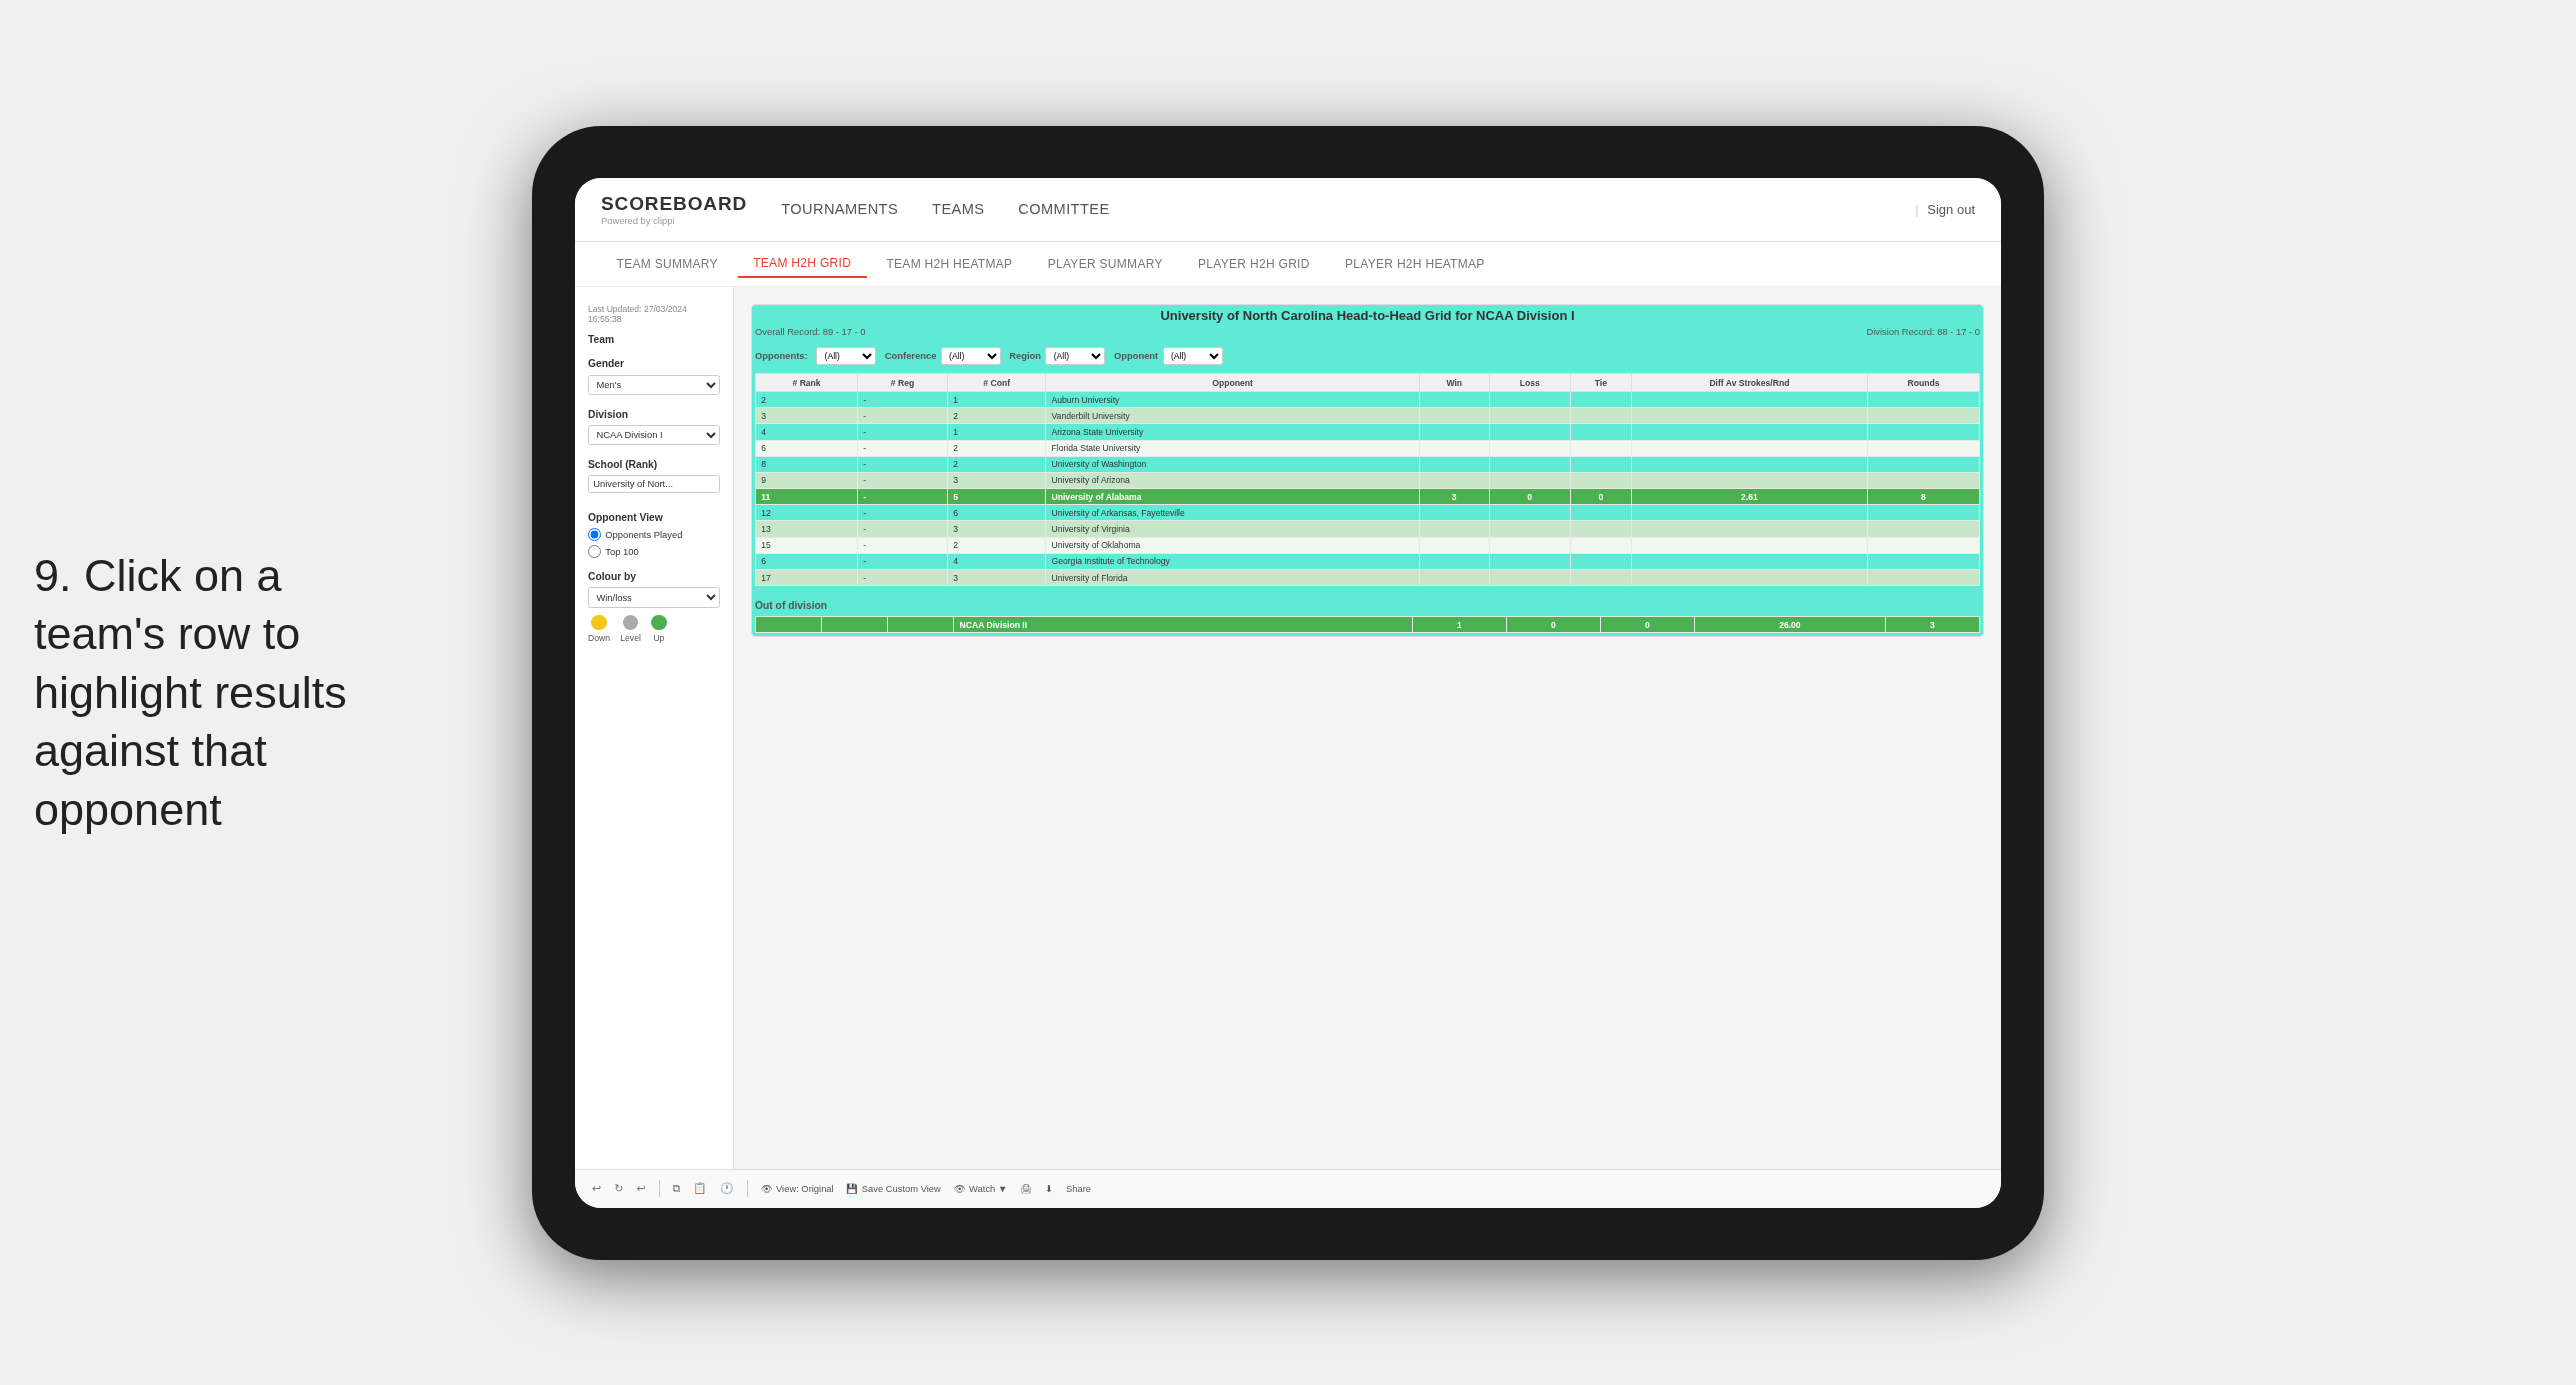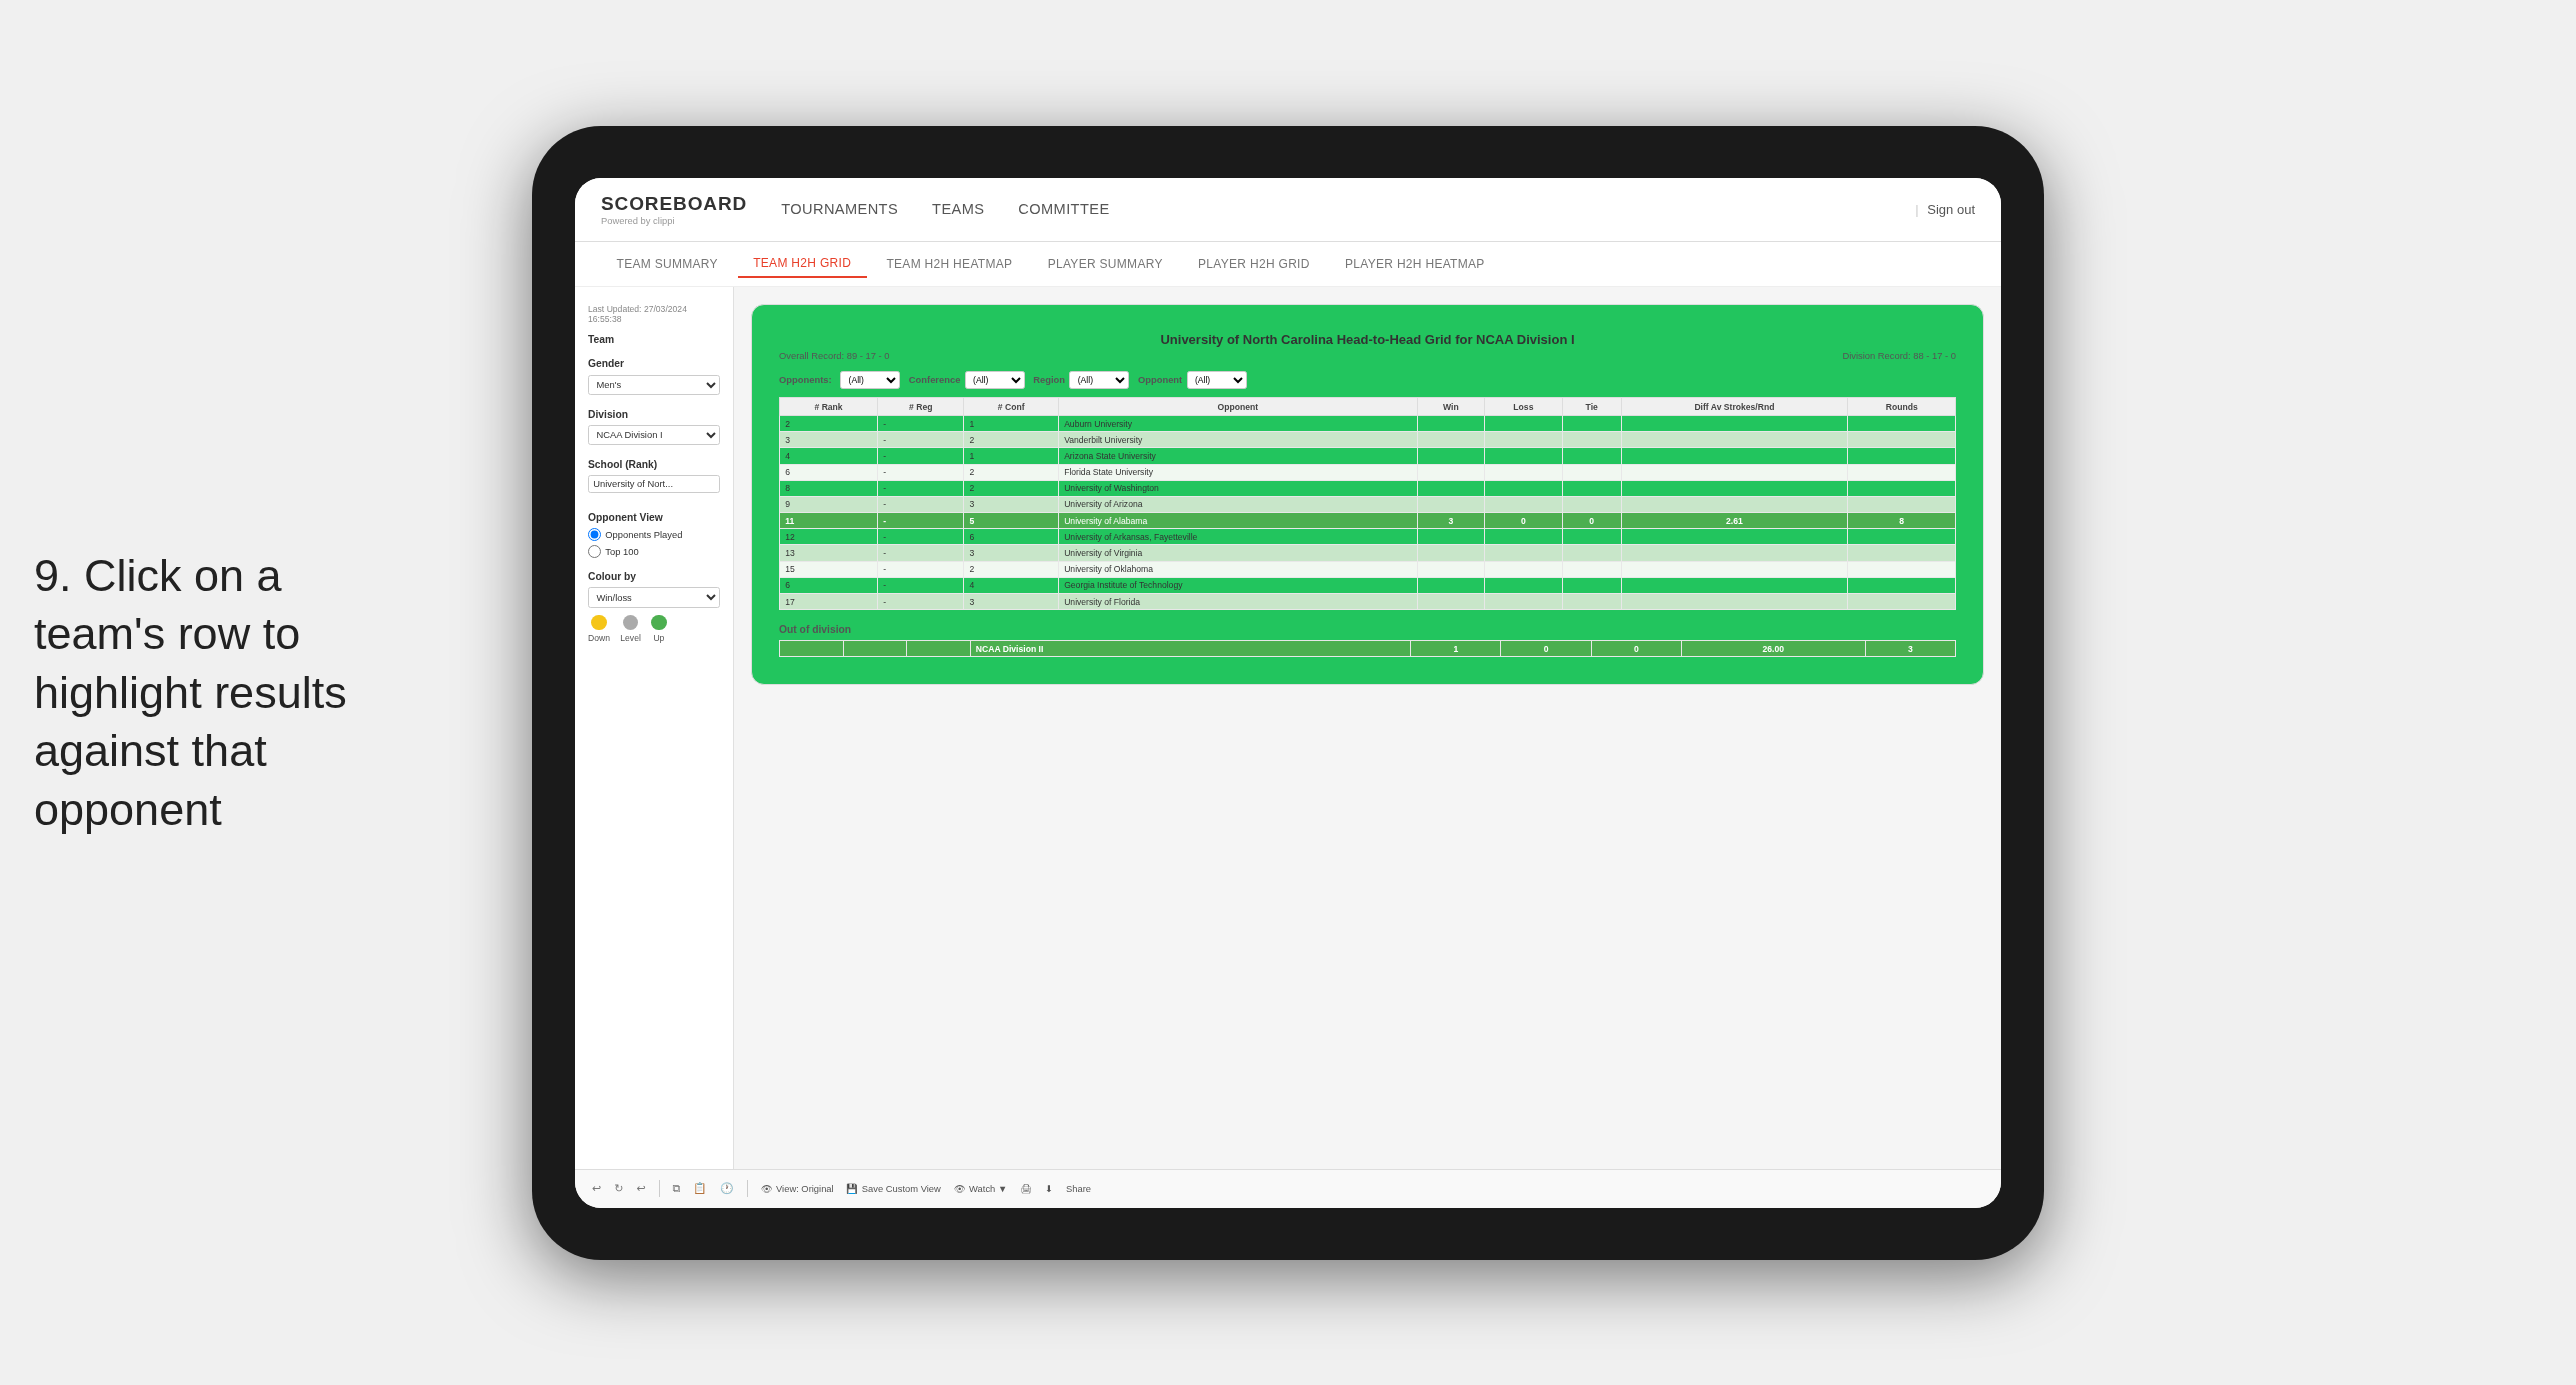--- a/index.html
+++ b/index.html
@@ -216,24 +216,24 @@
       border-radius: 50%;
     }
     
     .main-grid {
       flex: 1;
       overflow-y: auto;
       padding: 17px;
       background: #f5f5f5;
     }
     .grid-container {
-      background: #22c55e;
+      background: #5eead4;
       border: 0.9px solid #ddd;
-      border-radius: 13px;
-      padding: 27px;
+      border-radius: 5px;
+      padding: 3px;
     }
     .grid-title {
       font-size: 13px;
       font-weight: 700;
       color: #333;
       text-align: center;
       margin-bottom: 3.4px;
     }
     .records-row {
       display: flex;
@@ -548,21 +548,21 @@
                     <td style="text-align: center;"></td>
                     <td style="text-align: center;"></td>
                     <td style="text-align: center;"></td>
                     <td style="text-align: center;"></td>
                     <td style="text-align: center;"></td>
                   </tr>
                   <tr style="background: rgb(76, 175, 80);">
                     <td style="color: rgb(255, 255, 255); font-weight: 700; background: rgb(76, 175, 80);">11</td>
                     <td style="color: rgb(255, 255, 255); font-weight: 700; background: rgb(76, 175, 80);">-</td>
                     <td style="color: rgb(255, 255, 255); font-weight: 700; background: rgb(76, 175, 80);">5</td>
-                    <td style="color: rgb(255, 255, 255); font-weight: 400; background: rgb(76, 175, 80);">University of Alabama</td>
+                    <td style="color: rgb(255, 255, 255); font-weight: 700; background: rgb(76, 175, 80);">University of Alabama</td>
                     <td style="color: rgb(255, 255, 255); font-weight: 700; background: rgb(76, 175, 80); text-align: center;">3</td>
                     <td style="color: rgb(255, 255, 255); font-weight: 700; background: rgb(76, 175, 80); text-align: center;">0</td>
                     <td style="color: rgb(255, 255, 255); font-weight: 700; background: rgb(76, 175, 80); text-align: center;">0</td>
                     <td style="color: rgb(255, 255, 255); font-weight: 700; background: rgb(76, 175, 80); text-align: center; margin-top: 21px;">2.61</td>
                     <td style="color: rgb(255, 255, 255); font-weight: 700; background: rgb(76, 175, 80); text-align: center;">8</td>
                   </tr>
                   <tr>
                     <td>12</td>
                     <td>-</td>
                     <td>6</td>

